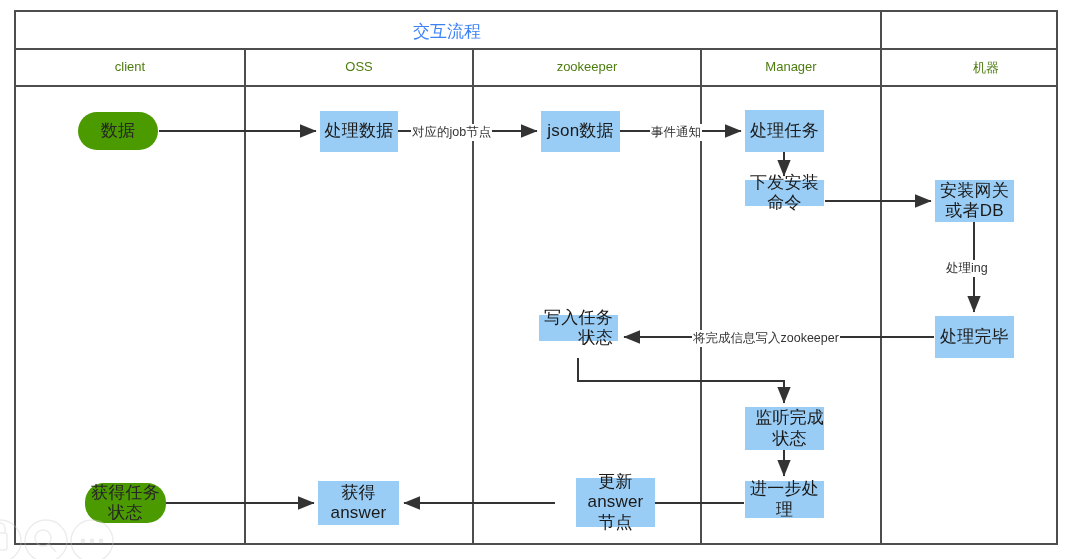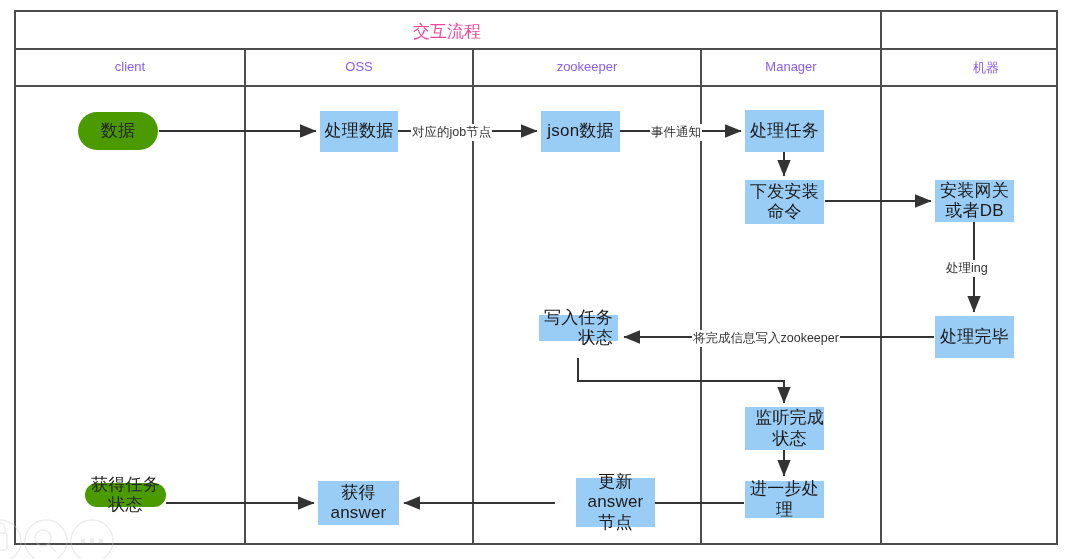--- a/index.html
+++ b/index.html
@@ -36,28 +36,28 @@
   .hline {
     position: absolute;
     height: 2px;
     background: #4d4d4d;
   }
 
   
   .title-text {
     position: absolute;
     text-align: center;
-    color: #ec4899;
+    color: #3b82f6;
     font-size: 17px;
     white-space: nowrap;
   }
   .lane-text {
     position: absolute;
     text-align: center;
-    color: #8b5cf6;
+    color: #4d7c0f;
     font-size: 13px;
     white-space: nowrap;
   }
 
   
   .node {
     position: absolute;
     box-sizing: border-box;
     display: flex;
     align-items: center;
@@ -174,21 +174,21 @@
   </div>
 
   <div class="node process" style="left:541px; top:111px; width:79px; height:41px;">
     <span>json数据</span>
   </div>
 
   <div class="node process" style="left:745px; top:110px; width:79px; height:42px;">
     <span>处理任务</span>
   </div>
 
-  <div class="node process" style="left:745px; top:180px; width:79px; height:44px;">
+  <div class="node process" style="left:745px; top:180px; width:79px; height:26px;">
     <span>下发安装<br>命令</span>
   </div>
 
   <div class="node process" style="left:935px; top:180px; width:79px; height:42px;">
     <span>安装网关<br>或者DB</span>
   </div>
 
   <div class="node process" style="left:935px; top:316px; width:79px; height:42px;">
     <span>处理完毕</span>
   </div>
@@ -206,21 +206,21 @@
   </div>
 
   <div class="node process" style="left:576px; top:478px; width:79px; height:49px;">
     <span>更新<br>answer<br>节点</span>
   </div>
 
   <div class="node process" style="left:318px; top:481px; width:81px; height:44px;">
     <span>获得<br>answer</span>
   </div>
 
-  <div class="node terminator" style="left:85px; top:483px; width:81px; height:24px;justify-content:center;">
+  <div class="node terminator" style="left:85px; top:483px; width:81px; height:40px;justify-content:center;">
     <span>获得任务<br>状态</span>
   </div>
 
   <div class="edge-label" style="left:411px; top:124px;">对应的job节点</div>
 
   <div class="edge-label" style="left:650px; top:124px;">事件通知</div>
 
   <div class="edge-label" style="left:945px; top:260px;">处理ing</div>
 
   <div class="edge-label" style="left:692px; top:330px;">将完成信息写入zookeeper</div>

